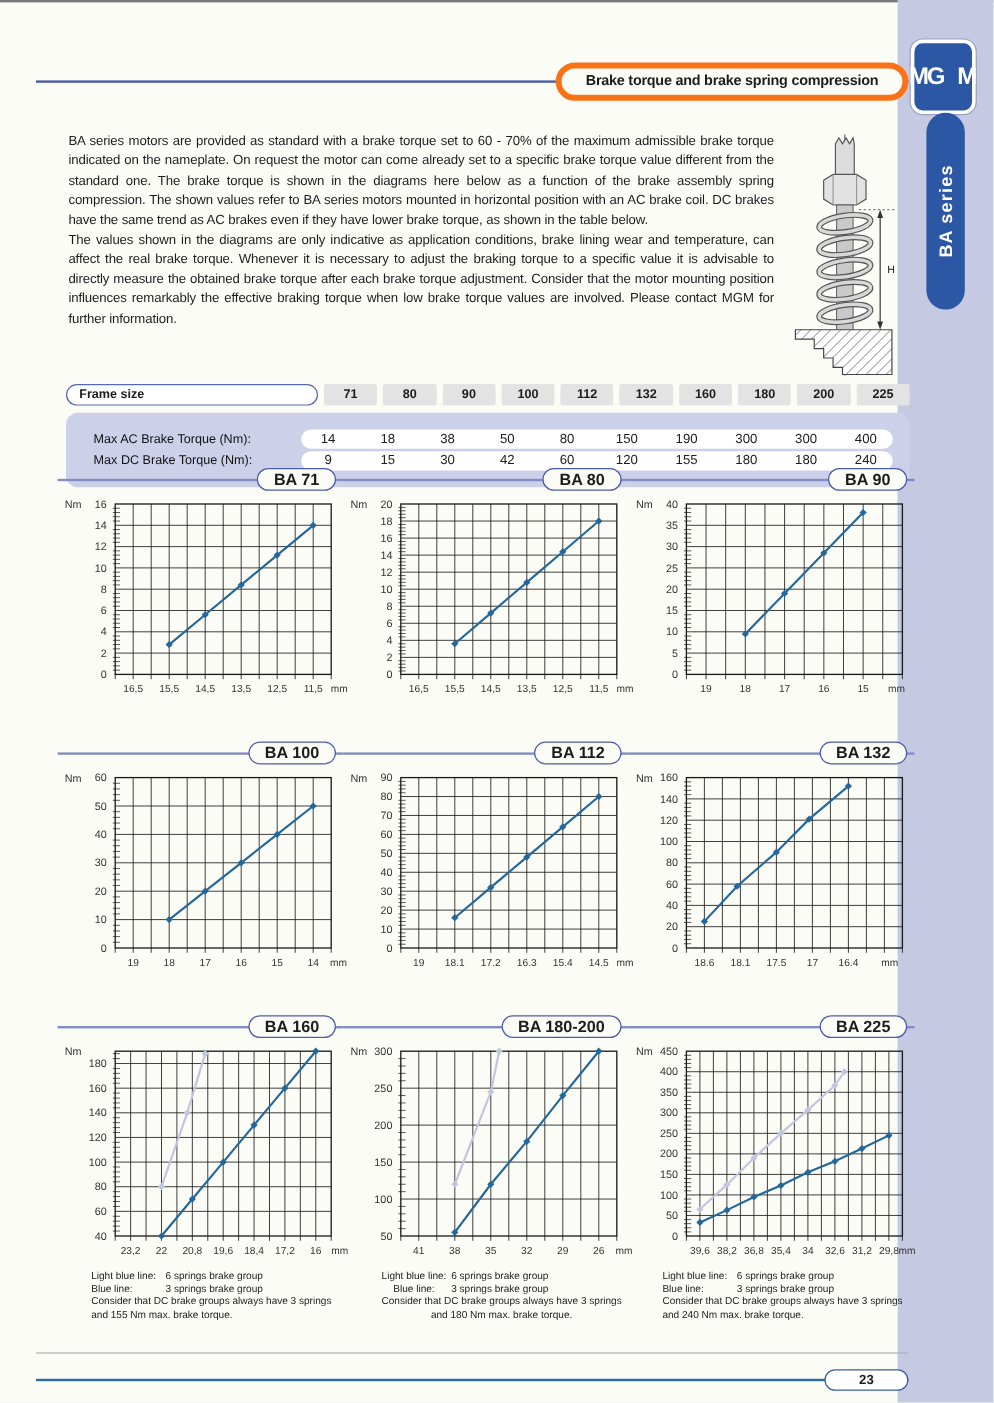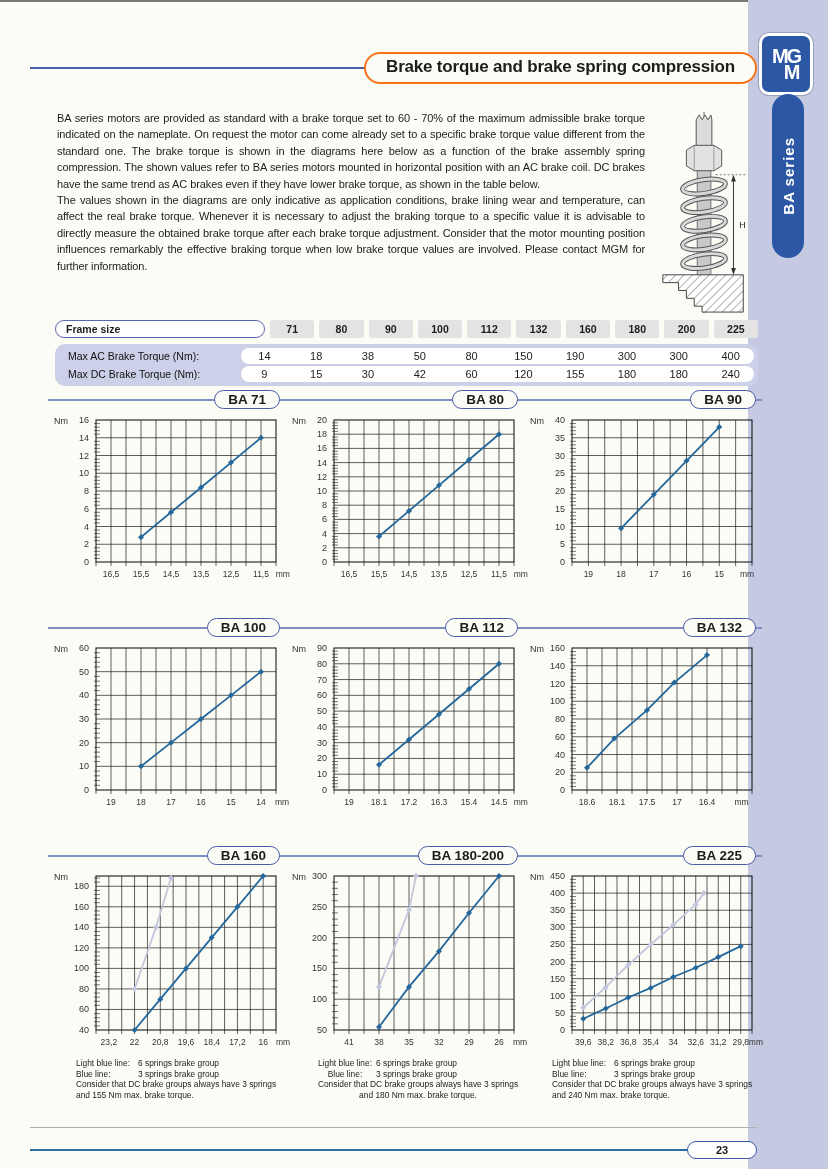--- a/index.html
+++ b/index.html
@@ -2,45 +2,45 @@
 <html><head>
 <meta charset="utf-8">
 <style>
   html,body{margin:0;padding:0;background:#e8e8e8;}
   .page{position:relative;width:828px;height:1169px;background:#fcfcf7;overflow:hidden;
         font-family:"Liberation Sans",sans-serif;color:#1c1c1c;margin:0 auto;}
   .top-rule{position:absolute;top:0;left:0;width:100%;height:2px;background:#7a7a7a;}
   .sidebar{position:absolute;top:0;right:0;width:80px;height:100%;background:#c6c9e2;}
   .mgm-logo{position:absolute;right:15px;top:33px;width:48px;height:56px;background:#2b57a5;
             border:3px solid #fff;box-shadow:0 0 0 1px #9aa0c0;border-radius:10px;color:#fff;
-            display:flex;flex-direction:column;align-items:center;justify-content:center;
+            display:flex;flex-direction:row;align-items:center;justify-content:center;
             font-weight:bold;line-height:0.82;}
   .mgm-logo .r1{font-size:20px;letter-spacing:-2px;}
   .mgm-logo .r2{font-size:20px;margin-left:12px;}
   .series-tab{position:absolute;right:24px;top:94px;width:32px;height:164px;background:#2b57a5;
               border-radius:16px;display:flex;align-items:center;justify-content:center;}
   .series-tab span{writing-mode:vertical-rl;transform:rotate(180deg);color:#fff;font-weight:bold;
                    font-size:15px;letter-spacing:1px;}
   .title-rule{position:absolute;top:67px;left:30px;width:727px;height:2px;background:#4a5ca8;}
-  .title-pill{position:absolute;top:52px;right:71px;padding:3px 20px 5px;border:2px solid #f97316;
-              border-radius:17px;background:#fcfcf7;font-size:17px;font-weight:bold;letter-spacing:-0.2px;}
+  .title-pill{position:absolute;top:52px;right:71px;padding:3px 20px 5px;border:5px solid #f97316;
+              border-radius:17px;background:#fcfcf7;font-size:12px;font-weight:bold;letter-spacing:-0.2px;}
   .intro{position:absolute;left:57px;top:110px;width:700px;font-size:11px;line-height:16.4px;
          text-align:justify;letter-spacing:-0.1px;}
   .intro p{margin:0;}
   .fig{float:right;width:102px;height:206px;margin:0 0 4px 10px;}
   
   .spec-table{position:absolute;left:55px;top:320px;width:703px;}
   .t-head{display:flex;height:18px;margin-bottom:6px;}
   .t-head-label{width:210px;box-sizing:border-box;border:1.5px solid #5a68b0;border-radius:10px;
                 background:#fff;font-weight:bold;font-size:10.5px;padding-left:10px;display:flex;
                 align-items:center;margin-right:0;}
   .t-cols{flex:1;display:flex;gap:5px;margin-left:5px;}
   .t-col{flex:1;background:#e3e3e3;border-radius:2px;display:flex;align-items:center;
          justify-content:center;font-weight:bold;font-size:10.5px;}
-  .t-body{background:#ccd0e8;border-radius:10px;padding:4px;}
+  .t-body{background:#ccd0e8;border-radius:10px;padding:14px;}
   .t-row{display:flex;height:16px;margin-bottom:2px;}
   .t-row:last-child{margin-bottom:0;}
   .t-row-label{width:182px;box-sizing:border-box;font-size:10.5px;display:flex;align-items:center;
                padding-left:9px;color:#111;}
   .t-vals{flex:1;background:#fff;border-radius:9px;display:flex;gap:5px;}
   .t-val{flex:1;display:flex;align-items:center;justify-content:center;font-size:11px;}
   
   .charts{position:absolute;left:48px;top:390px;width:714px;height:720px;}
   .chart-cell{position:absolute;width:238px;}
   .chart-head{position:relative;height:20px;}

